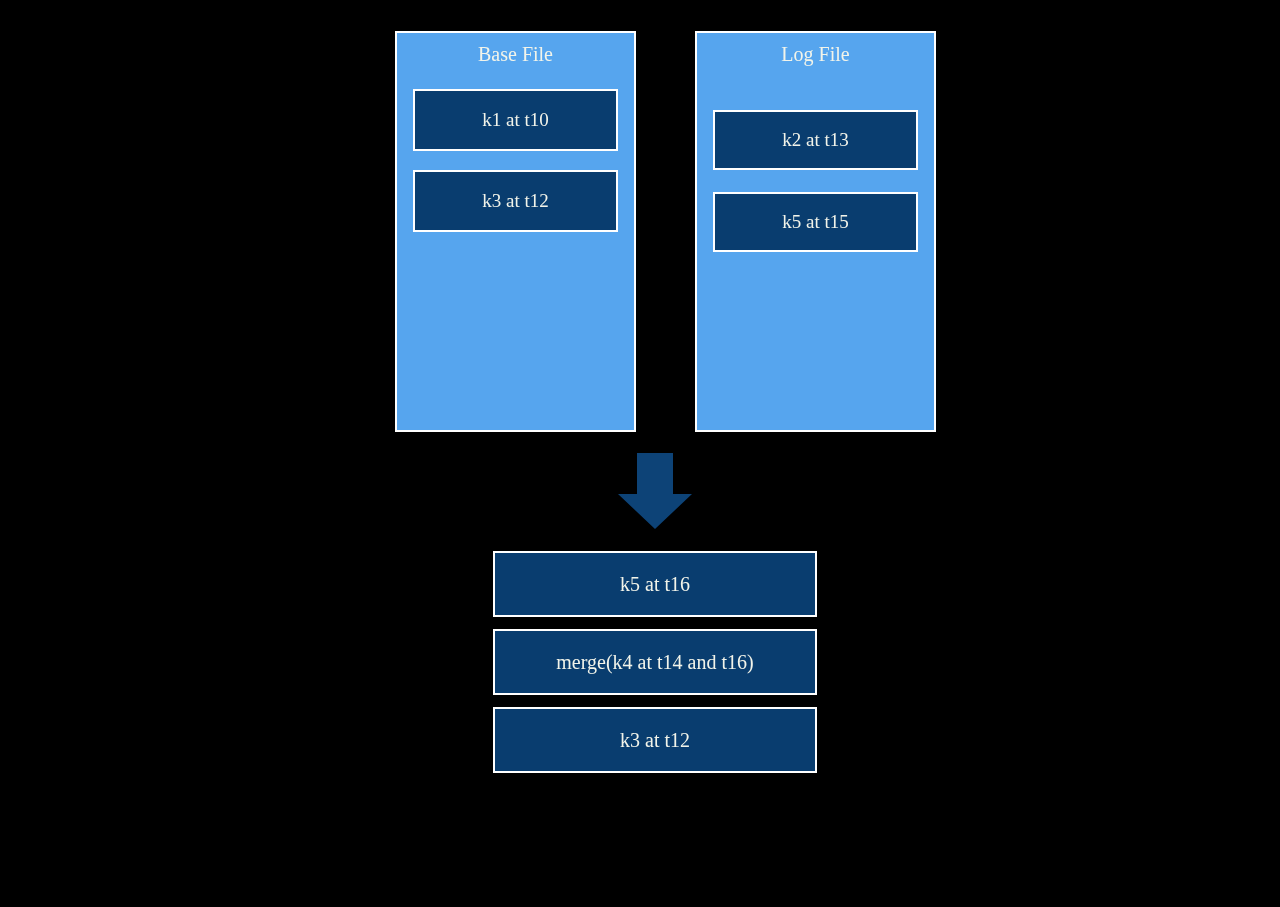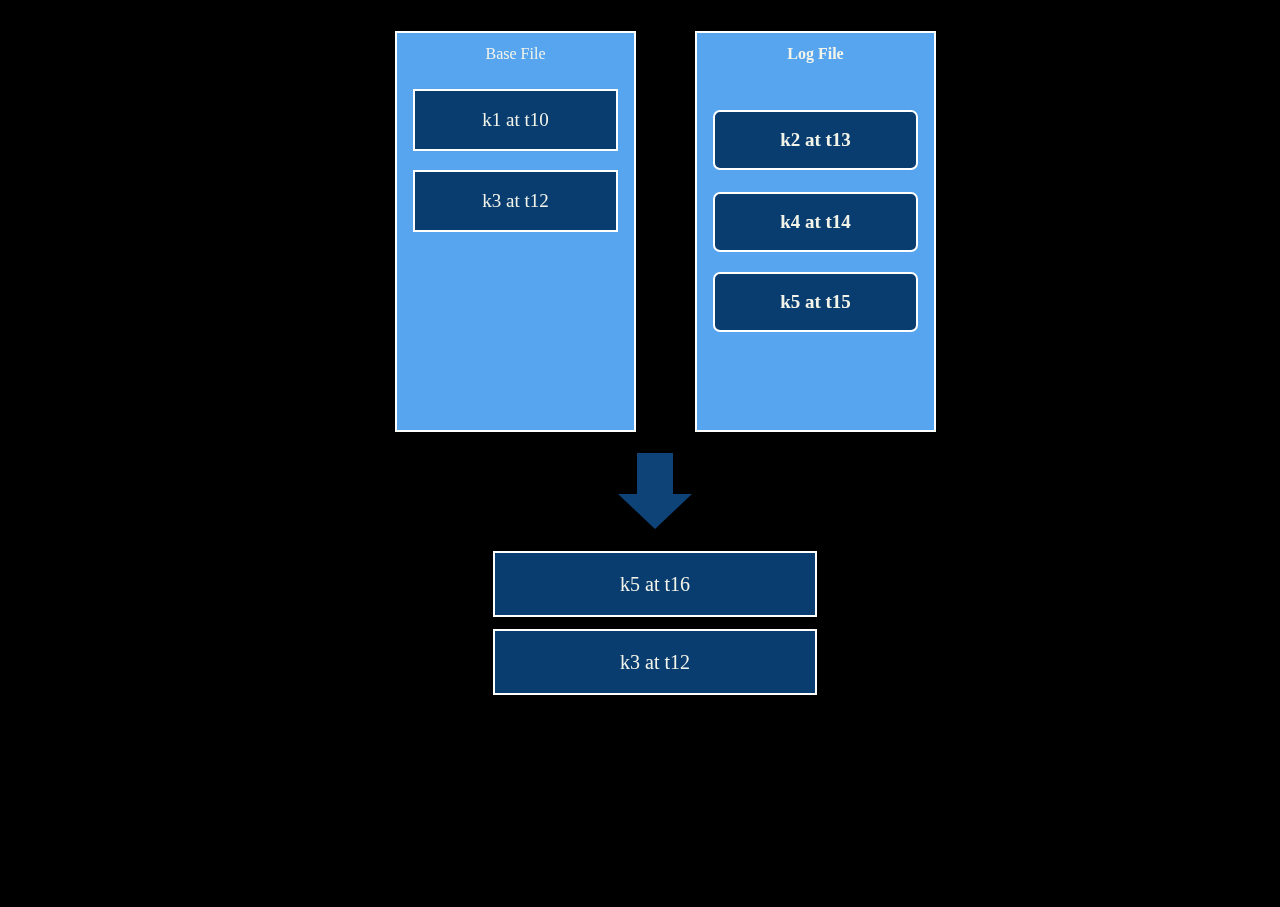--- a/index.html
+++ b/index.html
@@ -20,43 +20,43 @@
   .panel {
     position: absolute;
     top: 31px;
     width: 237px;
     height: 397px;
     background: var(--panel-fill, #56A5EE);
     border: 2px solid var(--border, #fff);
     box-sizing: content-box;
   }
   .panel.base-file { left: 395px; }
-  .panel.log-file  { left: 695px; font-weight: bold; }
+  .panel.log-file  { left: 695px; }
   .panel-title {
     margin-top: 8px;
     height: 26px;
     line-height: 26px;
     text-align: center;
-    font-size: 16px;
+    font-size: 20px;
     color: var(--text, #F2F4EA);
   }
   .item {
     margin: 12px 16px;
     border: 2px solid var(--border, #fff);
     background: var(--item-fill, #093D6F);
     color: var(--text, #F2F4EA);
     font-size: 19px;
     display: flex;
     align-items: center;
     justify-content: center;
     text-align: left;
   }
   .base-file .item { height: 58px; margin-bottom: 19px; }
   .base-file .item.i0 { margin-top: 22px; }
-  .log-file .item { height: 56px; border-radius: 7px; }
+  .log-file .item { height: 56px; }
   .log-file .item.i0 { margin-top: 43px; margin-bottom: 22px; }
   .log-file .item.i1 { margin-bottom: 20px; }
   .log-file .item.i2 { margin-bottom: 8px; }
   .arrow {
     position: absolute;
     left: 610px;
     top: 450px;
   }
   .arrow polygon { fill: var(--arrow-fill, #0D4377); }
   .results {
@@ -85,26 +85,26 @@
 
   <section class="panel base-file">
     <div class="panel-title">Base File</div>
     <div class="item i0">k1 at t10</div>
     <div class="item i2">k3 at t12</div>
   </section>
 
   <section class="panel log-file">
     <div class="panel-title">Log File</div>
     <div class="item i0">k2 at t13</div>
-    <div class="item i1">k4 at t14</div>
     <div class="item i2">k5 at t15</div>
   </section>
 
   <svg class="arrow" width="90" height="85" viewBox="0 0 90 85" aria-hidden="true">
     <polygon points="27,3 63,3 63,44 82,44 45,79 8,44 27,44"></polygon>
   </svg>
 
   <section class="results">
     <div class="result-item">k5 at t16</div>
+    <div class="result-item">merge(k4 at t14 and t16)</div>
     <div class="result-item">k3 at t12</div>
   </section>
 
 </div>
 
 </body></html>

